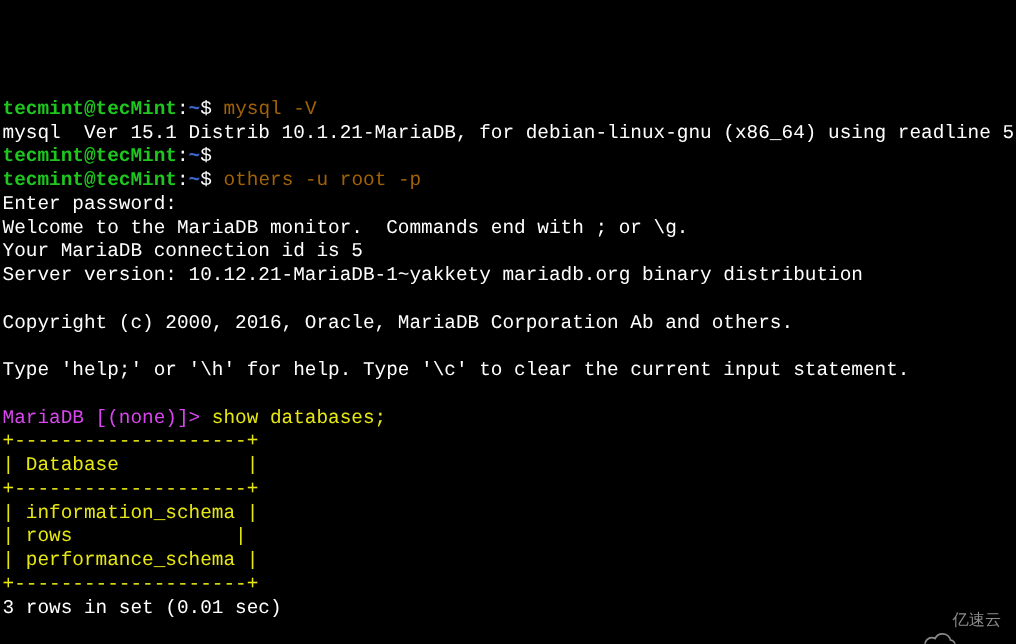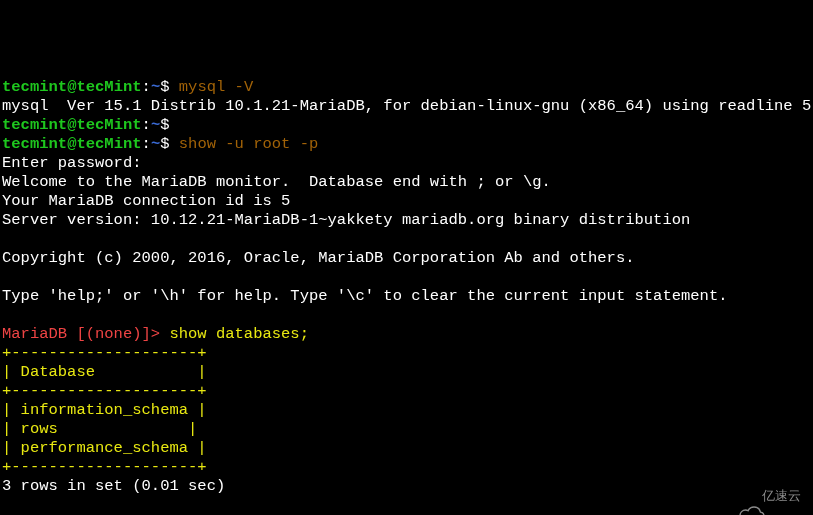--- a/index.html
+++ b/index.html
@@ -18,21 +18,21 @@
     }
     .term { white-space: pre; }
     .user { color: #1ec71e; font-weight: bold; }
     .host { color: #1ec71e; font-weight: bold; }
     .at   { color: #1ec71e; font-weight: bold; }
     .colon{ color: #fff; }
     .path { color: #3a6ad4; font-weight: bold; }
     .dollar{ color: #fff; }
     .cmd  { color: #a16207; }
     .out  { color: #fff; }
-    .prompt-db { color: #ef4444; }
+    .prompt-db { color: #d946ef; }
     .yellow { color: #e8e811; }
     .wm {
       position: absolute;
       bottom: 10px;
       right: 12px;
       color: #9a9a9a;
       font-family: Arial, sans-serif;
       font-size: 13px;
       display: flex;
       align-items: center;
@@ -47,23 +47,23 @@
     .wm-icon svg { width: 28px; height: 18px; }
   </style>
 </head>
 <body>
 
 
 
 <div class="term"><span class="user">tecmint</span><span class="at">@</span><span class="host">tecMint</span><span class="colon">:</span><span class="path">~</span><span class="dollar">$</span><span class="cmd"> mysql -V</span>
 <span class="out">mysql  Ver 15.1 Distrib 10.1.21-MariaDB, for debian-linux-gnu (x86_64) using readline 5.2</span>
 <span class="user">tecmint</span><span class="at">@</span><span class="host">tecMint</span><span class="colon">:</span><span class="path">~</span><span class="dollar">$</span><span class="cmd"> </span>
-<span class="user">tecmint</span><span class="at">@</span><span class="host">tecMint</span><span class="colon">:</span><span class="path">~</span><span class="dollar">$</span><span class="cmd"> show -u root -p</span>
+<span class="user">tecmint</span><span class="at">@</span><span class="host">tecMint</span><span class="colon">:</span><span class="path">~</span><span class="dollar">$</span><span class="cmd"> others -u root -p</span>
 <span class="out">Enter password:</span>
-<span class="out">Welcome to the MariaDB monitor.  Database end with ; or \g.</span>
+<span class="out">Welcome to the MariaDB monitor.  Commands end with ; or \g.</span>
 <span class="out">Your MariaDB connection id is 5</span>
 <span class="out">Server version: 10.12.21-MariaDB-1~yakkety mariadb.org binary distribution</span>
 <span class="out"></span>
 <span class="out">Copyright (c) 2000, 2016, Oracle, MariaDB Corporation Ab and others.</span>
 <span class="out"></span>
 <span class="out">Type 'help;' or '\h' for help. Type '\c' to clear the current input statement.</span>
 <span class="out"></span>
 <span class="prompt-db">MariaDB [(none)]&gt; </span><span class="yellow">show databases;</span>
 <span class="yellow">+--------------------+</span>
 <span class="yellow">| Database           |</span>

